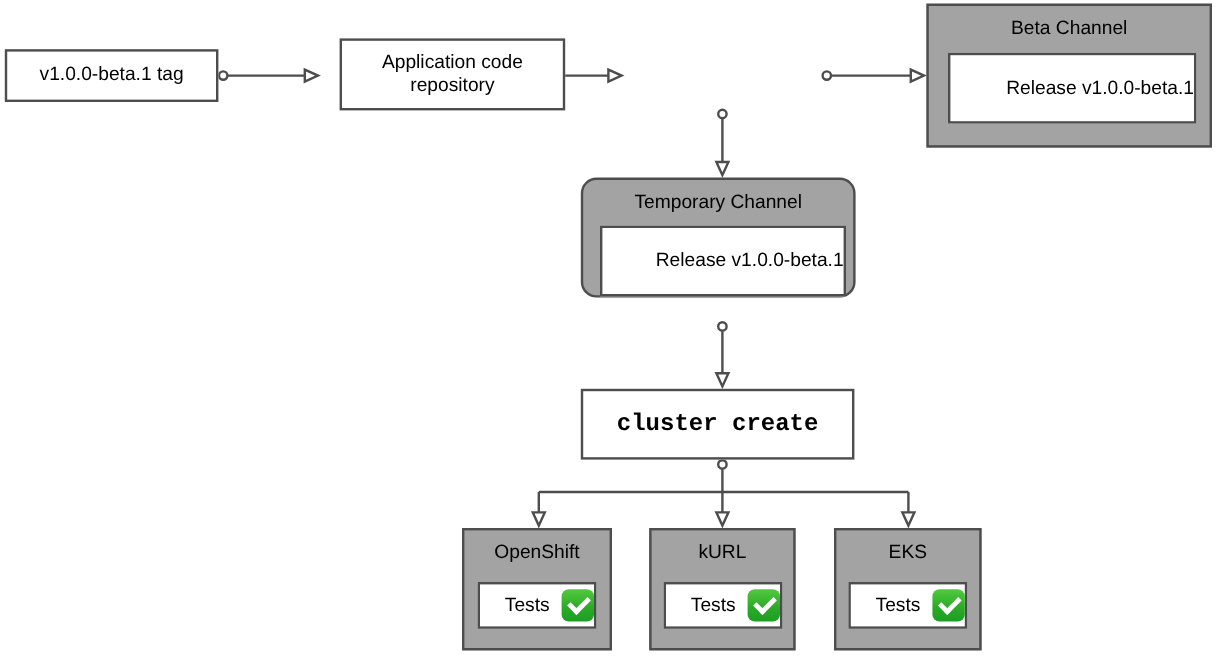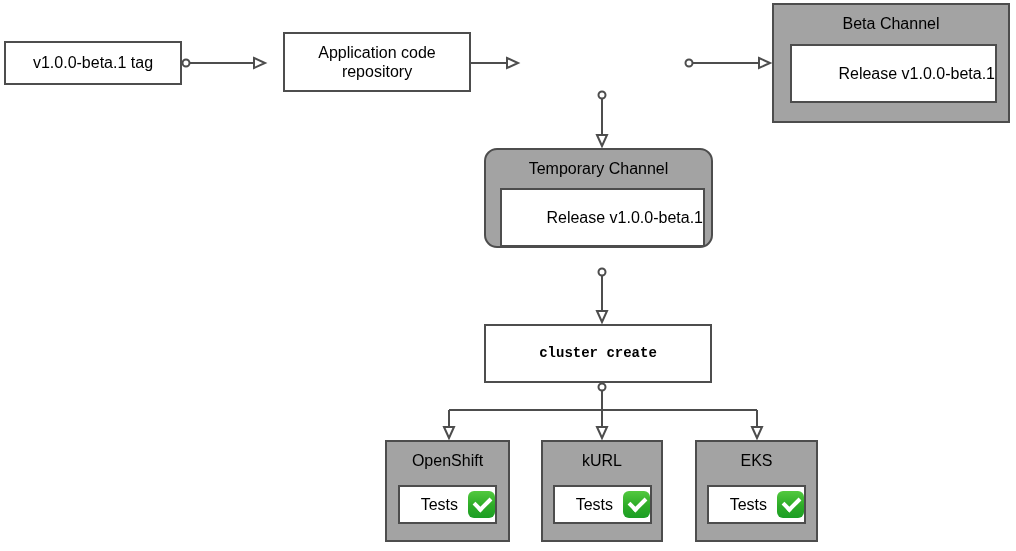--- a/index.html
+++ b/index.html
@@ -45,21 +45,21 @@
     box-sizing: border-box;
     display: flex;
     align-items: center;
     justify-content: flex-end;
     text-align: center;
     font-size: 16px;
   }
   .mono {
     font-family: "Liberation Mono", "DejaVu Sans Mono", monospace;
     font-weight: bold;
-    font-size: 14px;
+    font-size: 20px;
   }
   .tests-inner { gap: 10px; }
   .check-icon {
     display: inline-block;
     width: 27px;
     height: 27px;
     border-radius: 6px;
     background: linear-gradient(180deg, #52c93f 0%, #2dab27 55%, #1b9e24 100%);
     position: relative;
     flex: 0 0 auto;

